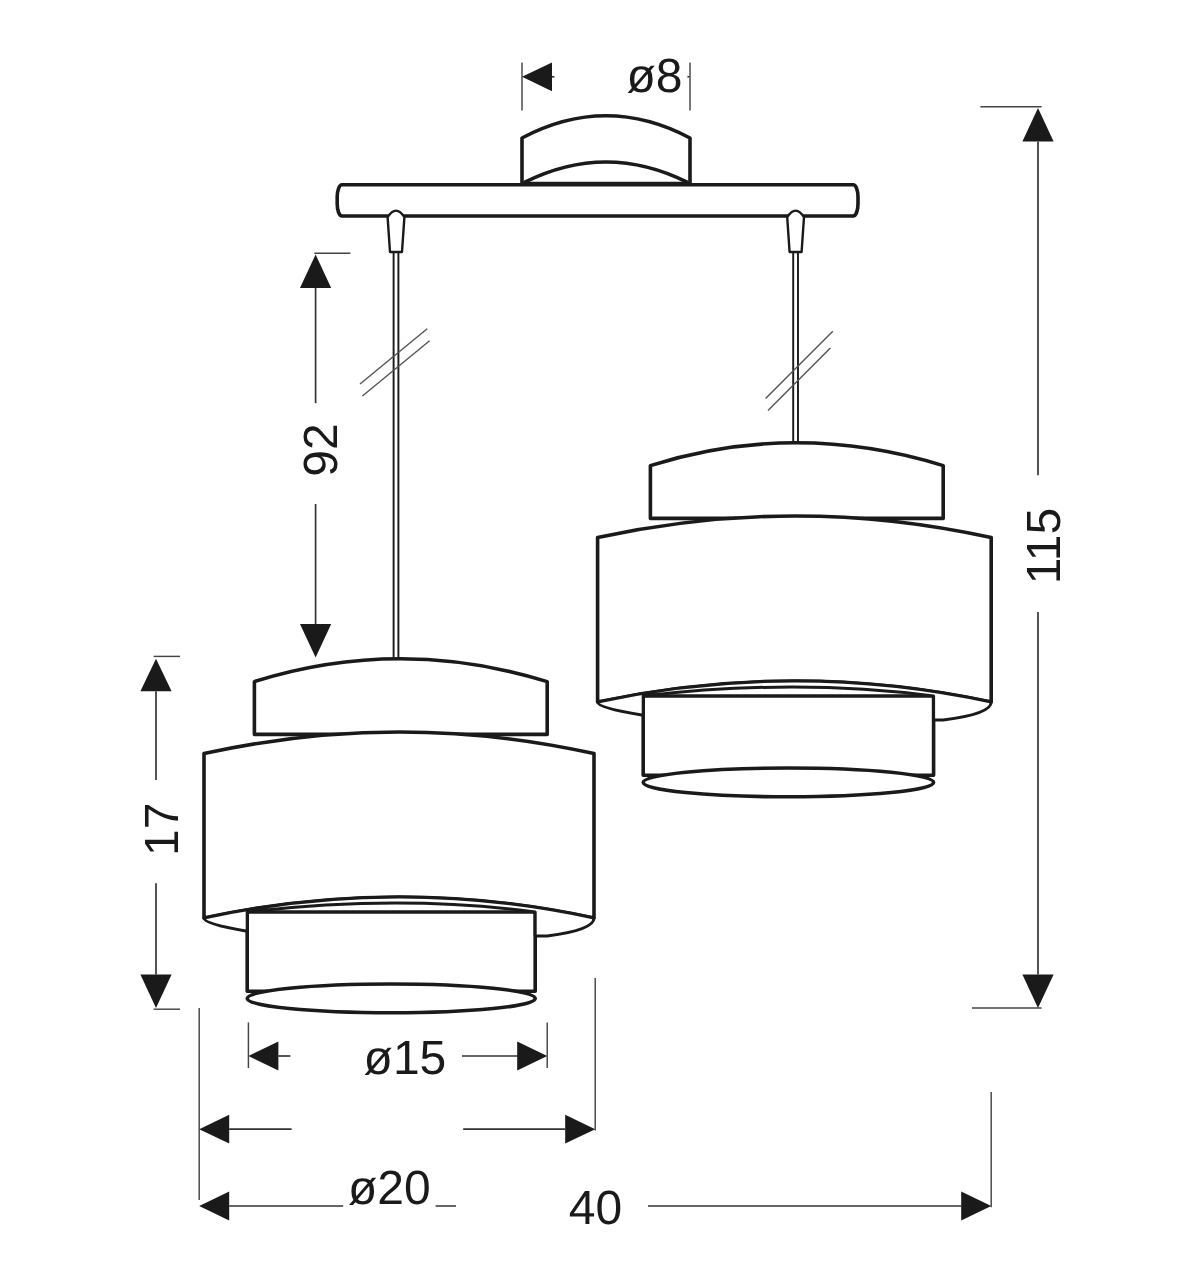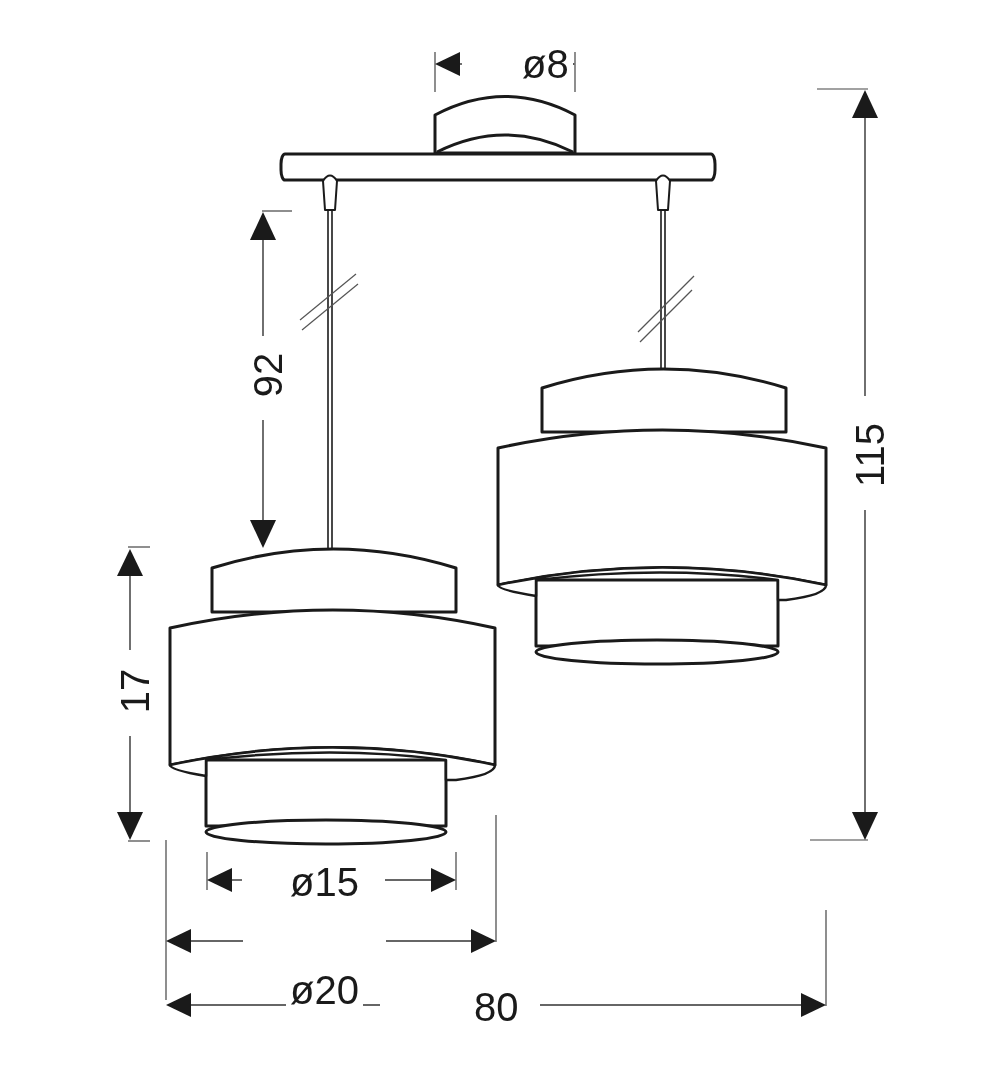--- a/index.html
+++ b/index.html
@@ -138,18 +138,18 @@
   </svg>
 
   <div class="dim-label" style="left:470px; top:44px;margin-left:48px;">ø8</div>
 
   <div class="dim-label rot" style="left:238px; top:355px; width:52px; text-align:center;">92</div>
 
   <div class="dim-label rot" style="left:105px; top:671px; width:52px; text-align:center;">17</div>
 
   <div class="dim-label rot" style="left:830px; top:435px; width:72px; text-align:center;">115</div>
 
-  <div class="dim-label" style="left:286px; top:862px;">ø15</div>
+  <div class="dim-label" style="left:299px; top:862px;">ø15</div>
 
   <div class="dim-label" style="left:286px; top:970px;">ø20</div>
 
-  <div class="dim-label" style="left:470px; top:987px;">80</div>
+  <div class="dim-label" style="left:470px; top:987px;">40</div>
 </div>
 
 </body></html>

